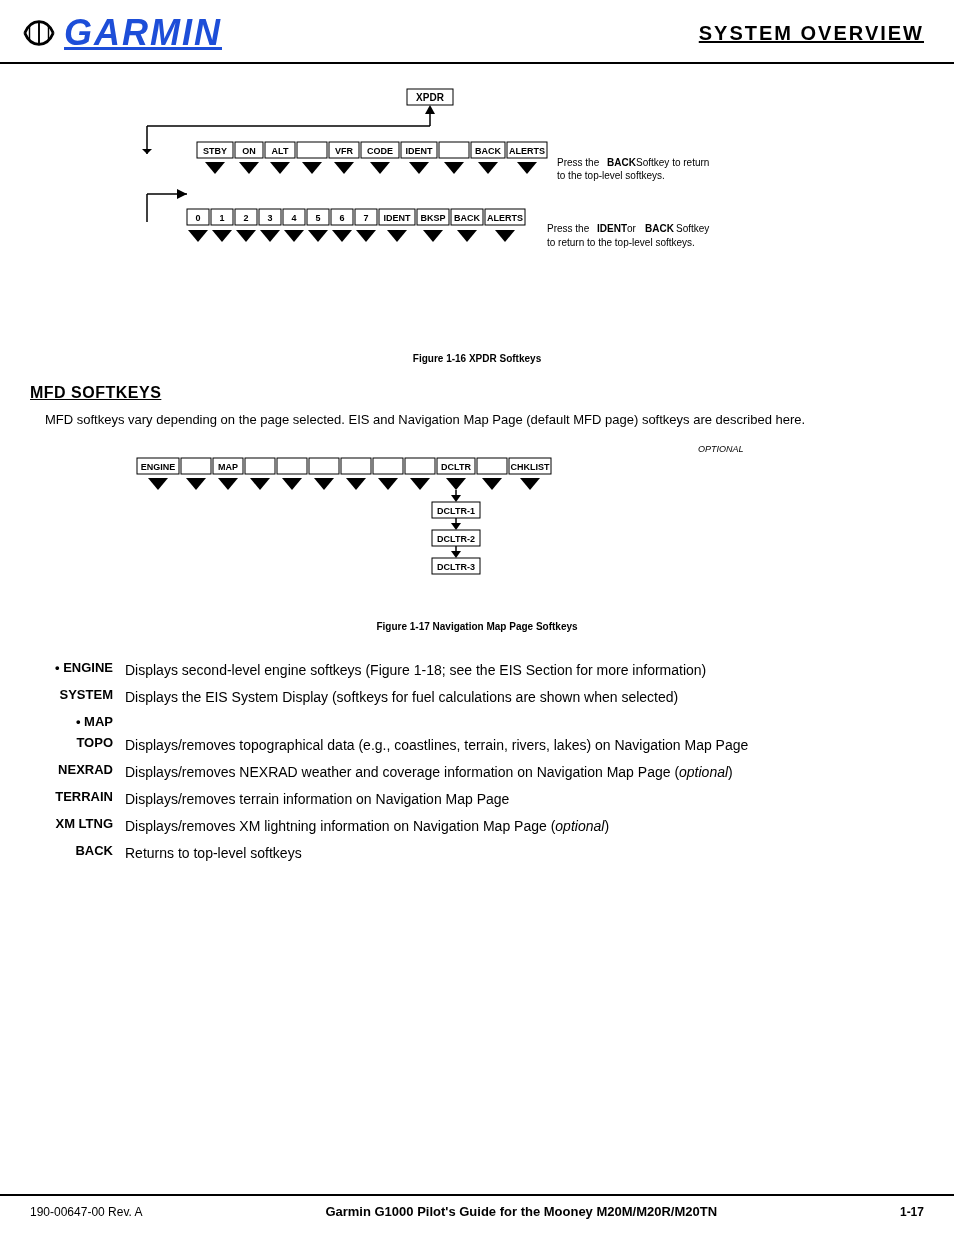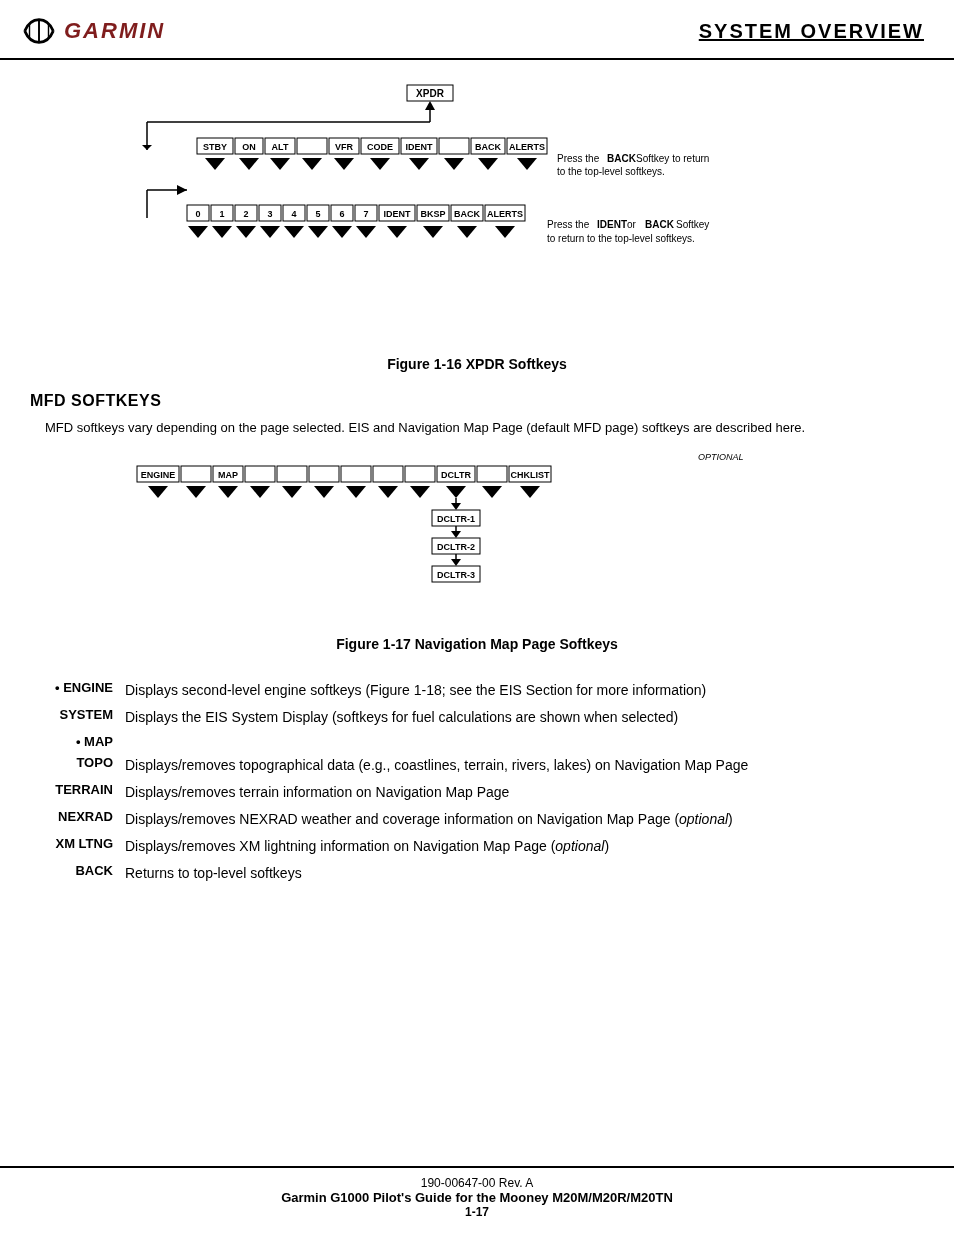--- a/index.html
+++ b/index.html
@@ -24,65 +24,66 @@
     .garmin-logo {
       display: flex;
       align-items: center;
       gap: 6px;
     }
     .logo-icon {
       width: 38px;
       height: 38px;
     }
     .logo-text {
-      font-size: 22px;
+      font-size: 36px;
       font-weight: 900;
       letter-spacing: 2px;
       font-style: italic;
-      color: #7f1d1d;
+      color: #1d4ed8;
+      text-decoration: underline;
     }
     .page-title {
       font-size: 20px;
       font-weight: 900;
       letter-spacing: 2px;
       text-transform: uppercase;
       text-decoration: underline;
     }
 
     
     .main-content {
       padding: 10px 30px 20px 30px;
     }
 
     
     .diagram-area {
       margin: 10px 0 6px 0;
       display: flex;
       flex-direction: column;
       align-items: center;
-      gap: 7px;
     }
 
     .figure-label {
-      font-size: 14px;
+      font-size: 10px;
       font-weight: bold;
       text-align: center;
       margin: 6px 0 14px 0;
     }
 
     
     .xpdr-svg-container {
       width: 780px;
       margin: 0 auto;
     }
 
     
     .section-heading {
       font-size: 16px;
       font-weight: 900;
+      text-decoration: underline;
       margin: 0 0 8px 0;
       letter-spacing: 0.5px;
     }
 
     .section-intro {
       font-size: 13px;
       line-height: 1.5;
       margin-bottom: 10px;
       text-align: justify;
       margin-left: 15px;
@@ -121,21 +122,20 @@
       position: absolute;
       bottom: 16px;
       left: 0;
       right: 0;
       display: flex;
       justify-content: space-between;
       align-items: center;
       padding: 0 30px;
       border-top: 2px solid #000;
       padding-top: 8px;
-      flex-direction: column;
     }
     .footer-left {
       font-size: 12px;
     }
     .footer-center {
       font-size: 13px;
       font-weight: bold;
       text-align: center;
     }
     .footer-right {
@@ -367,27 +367,27 @@
         <span class="feature-key bullet">MAP</span>
       </div>
 
 
       <div class="feature-item">
         <span class="feature-key">TOPO</span>
         <span class="feature-desc">Displays/removes topographical data (e.g., coastlines, terrain, rivers, lakes) on Navigation Map Page</span>
       </div>
 
       <div class="feature-item">
+        <span class="feature-key">NEXRAD</span>
+        <span class="feature-desc">Displays/removes NEXRAD weather and coverage information on Navigation Map Page (<em>optional</em>)</span>
+      </div>
+
+      <div class="feature-item">
         <span class="feature-key">TERRAIN</span>
         <span class="feature-desc">Displays/removes terrain information on Navigation Map Page</span>
-      </div>
-
-      <div class="feature-item">
-        <span class="feature-key">NEXRAD</span>
-        <span class="feature-desc">Displays/removes NEXRAD weather and coverage information on Navigation Map Page (<em>optional</em>)</span>
       </div>
 
       <div class="feature-item">
         <span class="feature-key">XM LTNG</span>
         <span class="feature-desc">Displays/removes XM lightning information on Navigation Map Page (<em>optional</em>)</span>
       </div>
 
       <div class="feature-item">
         <span class="feature-key">BACK</span>
         <span class="feature-desc">Returns to top-level softkeys</span>

